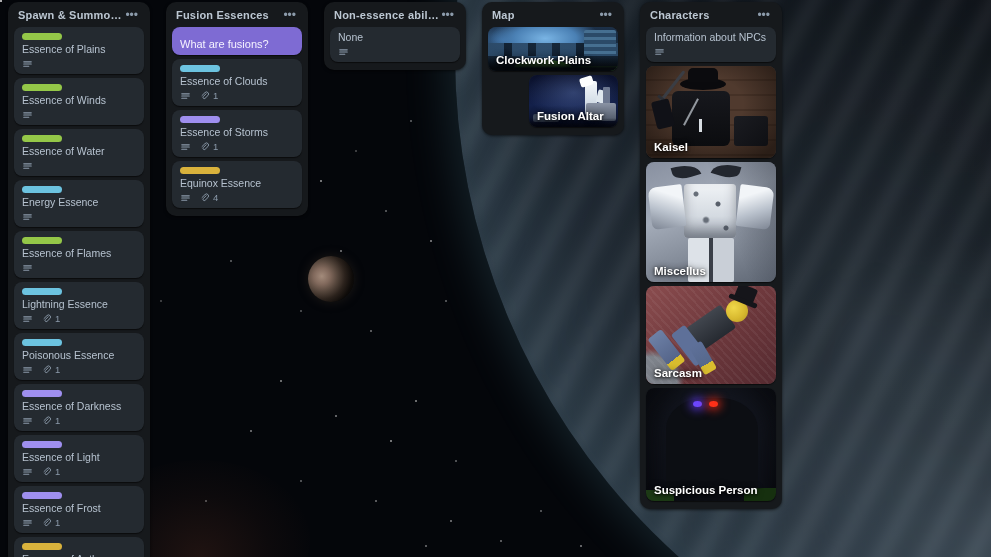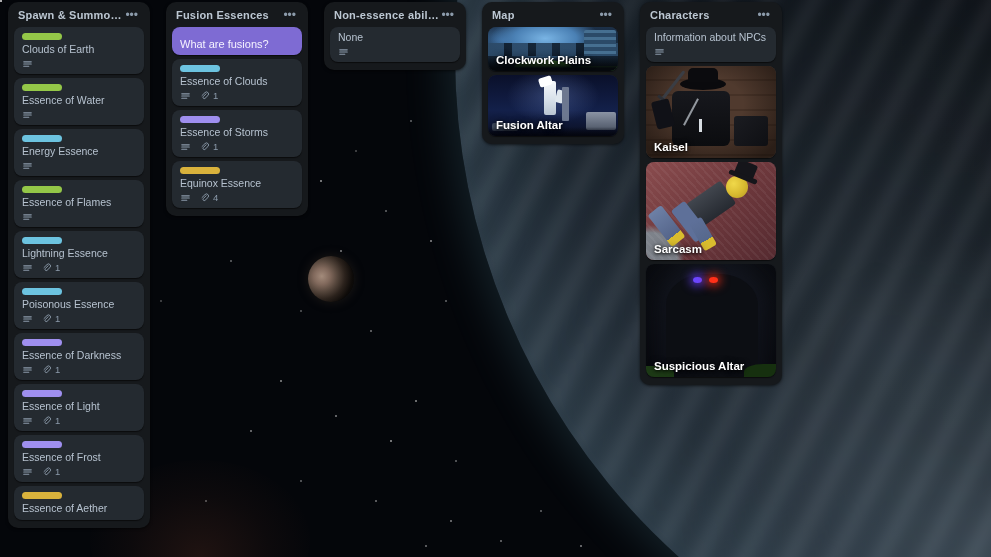--- a/index.html
+++ b/index.html
@@ -243,21 +243,32 @@
 </div>
 
 <div class="board">
     <div class="list">
       <div class="list-header">
         <span class="list-title">Spawn &amp; Summon Essences</span>
         <button class="list-menu"><span>•••</span></button>
       </div>
       <div class="card">
         <div class="label-strip" style="background: rgb(148, 199, 72);"></div>
-        <div class="card-title">Clouds of Earth</div>
+        <div class="card-title">Essence of Plains</div>
+        <div class="badges">
+          <span class="badge">
+            <svg width="11" height="10" viewBox="0 0 16 16" fill="none" stroke="currentColor" stroke-width="1.8" stroke-linecap="round">
+              <path d="M2 4.5h12M2 8h12M2 11.5h8"></path>
+            </svg>
+          </span>
+        </div>
+      </div>
+      <div class="card">
+        <div class="label-strip" style="background: rgb(148, 199, 72);"></div>
+        <div class="card-title">Essence of Winds</div>
         <div class="badges">
           <span class="badge">
             <svg width="11" height="10" viewBox="0 0 16 16" fill="none" stroke="currentColor" stroke-width="1.8" stroke-linecap="round">
               <path d="M2 4.5h12M2 8h12M2 11.5h8"></path>
             </svg>
           </span>
         </div>
       </div>
       <div class="card">
         <div class="label-strip" style="background: rgb(148, 199, 72);"></div>
@@ -483,21 +494,21 @@
         <div class="scene scene-clockwork-plains">
           <div class="p p1"></div>
           <div class="p p2"></div>
           <div class="p p3"></div>
           <div class="p p4"></div>
           <div class="p p5"></div>
           <div class="p p6"></div>
         </div>
         <span class="image-title">Clockwork Plains</span>
       </div>
-      <div class="card image-card" style="height: 61px;">
+      <div class="card image-card" style="height: 52px; margin-left: 41px;">
         <div class="scene scene-fusion-altar">
           <div class="p p1"></div>
           <div class="p p2"></div>
           <div class="p p3"></div>
           <div class="p p4"></div>
           <div class="p p5"></div>
           <div class="p p6"></div>
         </div>
         <span class="image-title">Fusion Altar</span>
       </div>
@@ -521,36 +532,47 @@
         <div class="scene scene-kaisel">
           <div class="p p1"></div>
           <div class="p p2"></div>
           <div class="p p3"></div>
           <div class="p p4"></div>
           <div class="p p5"></div>
           <div class="p p6"></div>
         </div>
         <span class="image-title">Kaisel</span>
       </div>
+      <div class="card image-card" style="height: 120px;">
+        <div class="scene scene-miscellus">
+          <div class="p p1"></div>
+          <div class="p p2"></div>
+          <div class="p p3"></div>
+          <div class="p p4"></div>
+          <div class="p p5"></div>
+          <div class="p p6"></div>
+        </div>
+        <span class="image-title">Miscellus</span>
+      </div>
       <div class="card image-card" style="height: 98px;">
         <div class="scene scene-sarcasm">
           <div class="p p1"></div>
           <div class="p p2"></div>
           <div class="p p3"></div>
           <div class="p p4"></div>
           <div class="p p5"></div>
           <div class="p p6"></div>
         </div>
         <span class="image-title">Sarcasm</span>
       </div>
       <div class="card image-card" style="height: 113px;">
         <div class="scene scene-suspicious-person">
           <div class="p p1"></div>
           <div class="p p2"></div>
           <div class="p p3"></div>
           <div class="p p4"></div>
           <div class="p p5"></div>
           <div class="p p6"></div>
         </div>
-        <span class="image-title">Suspicious Altar</span>
+        <span class="image-title">Suspicious Person</span>
       </div>
     </div>
   </div>
 
 </body></html>

